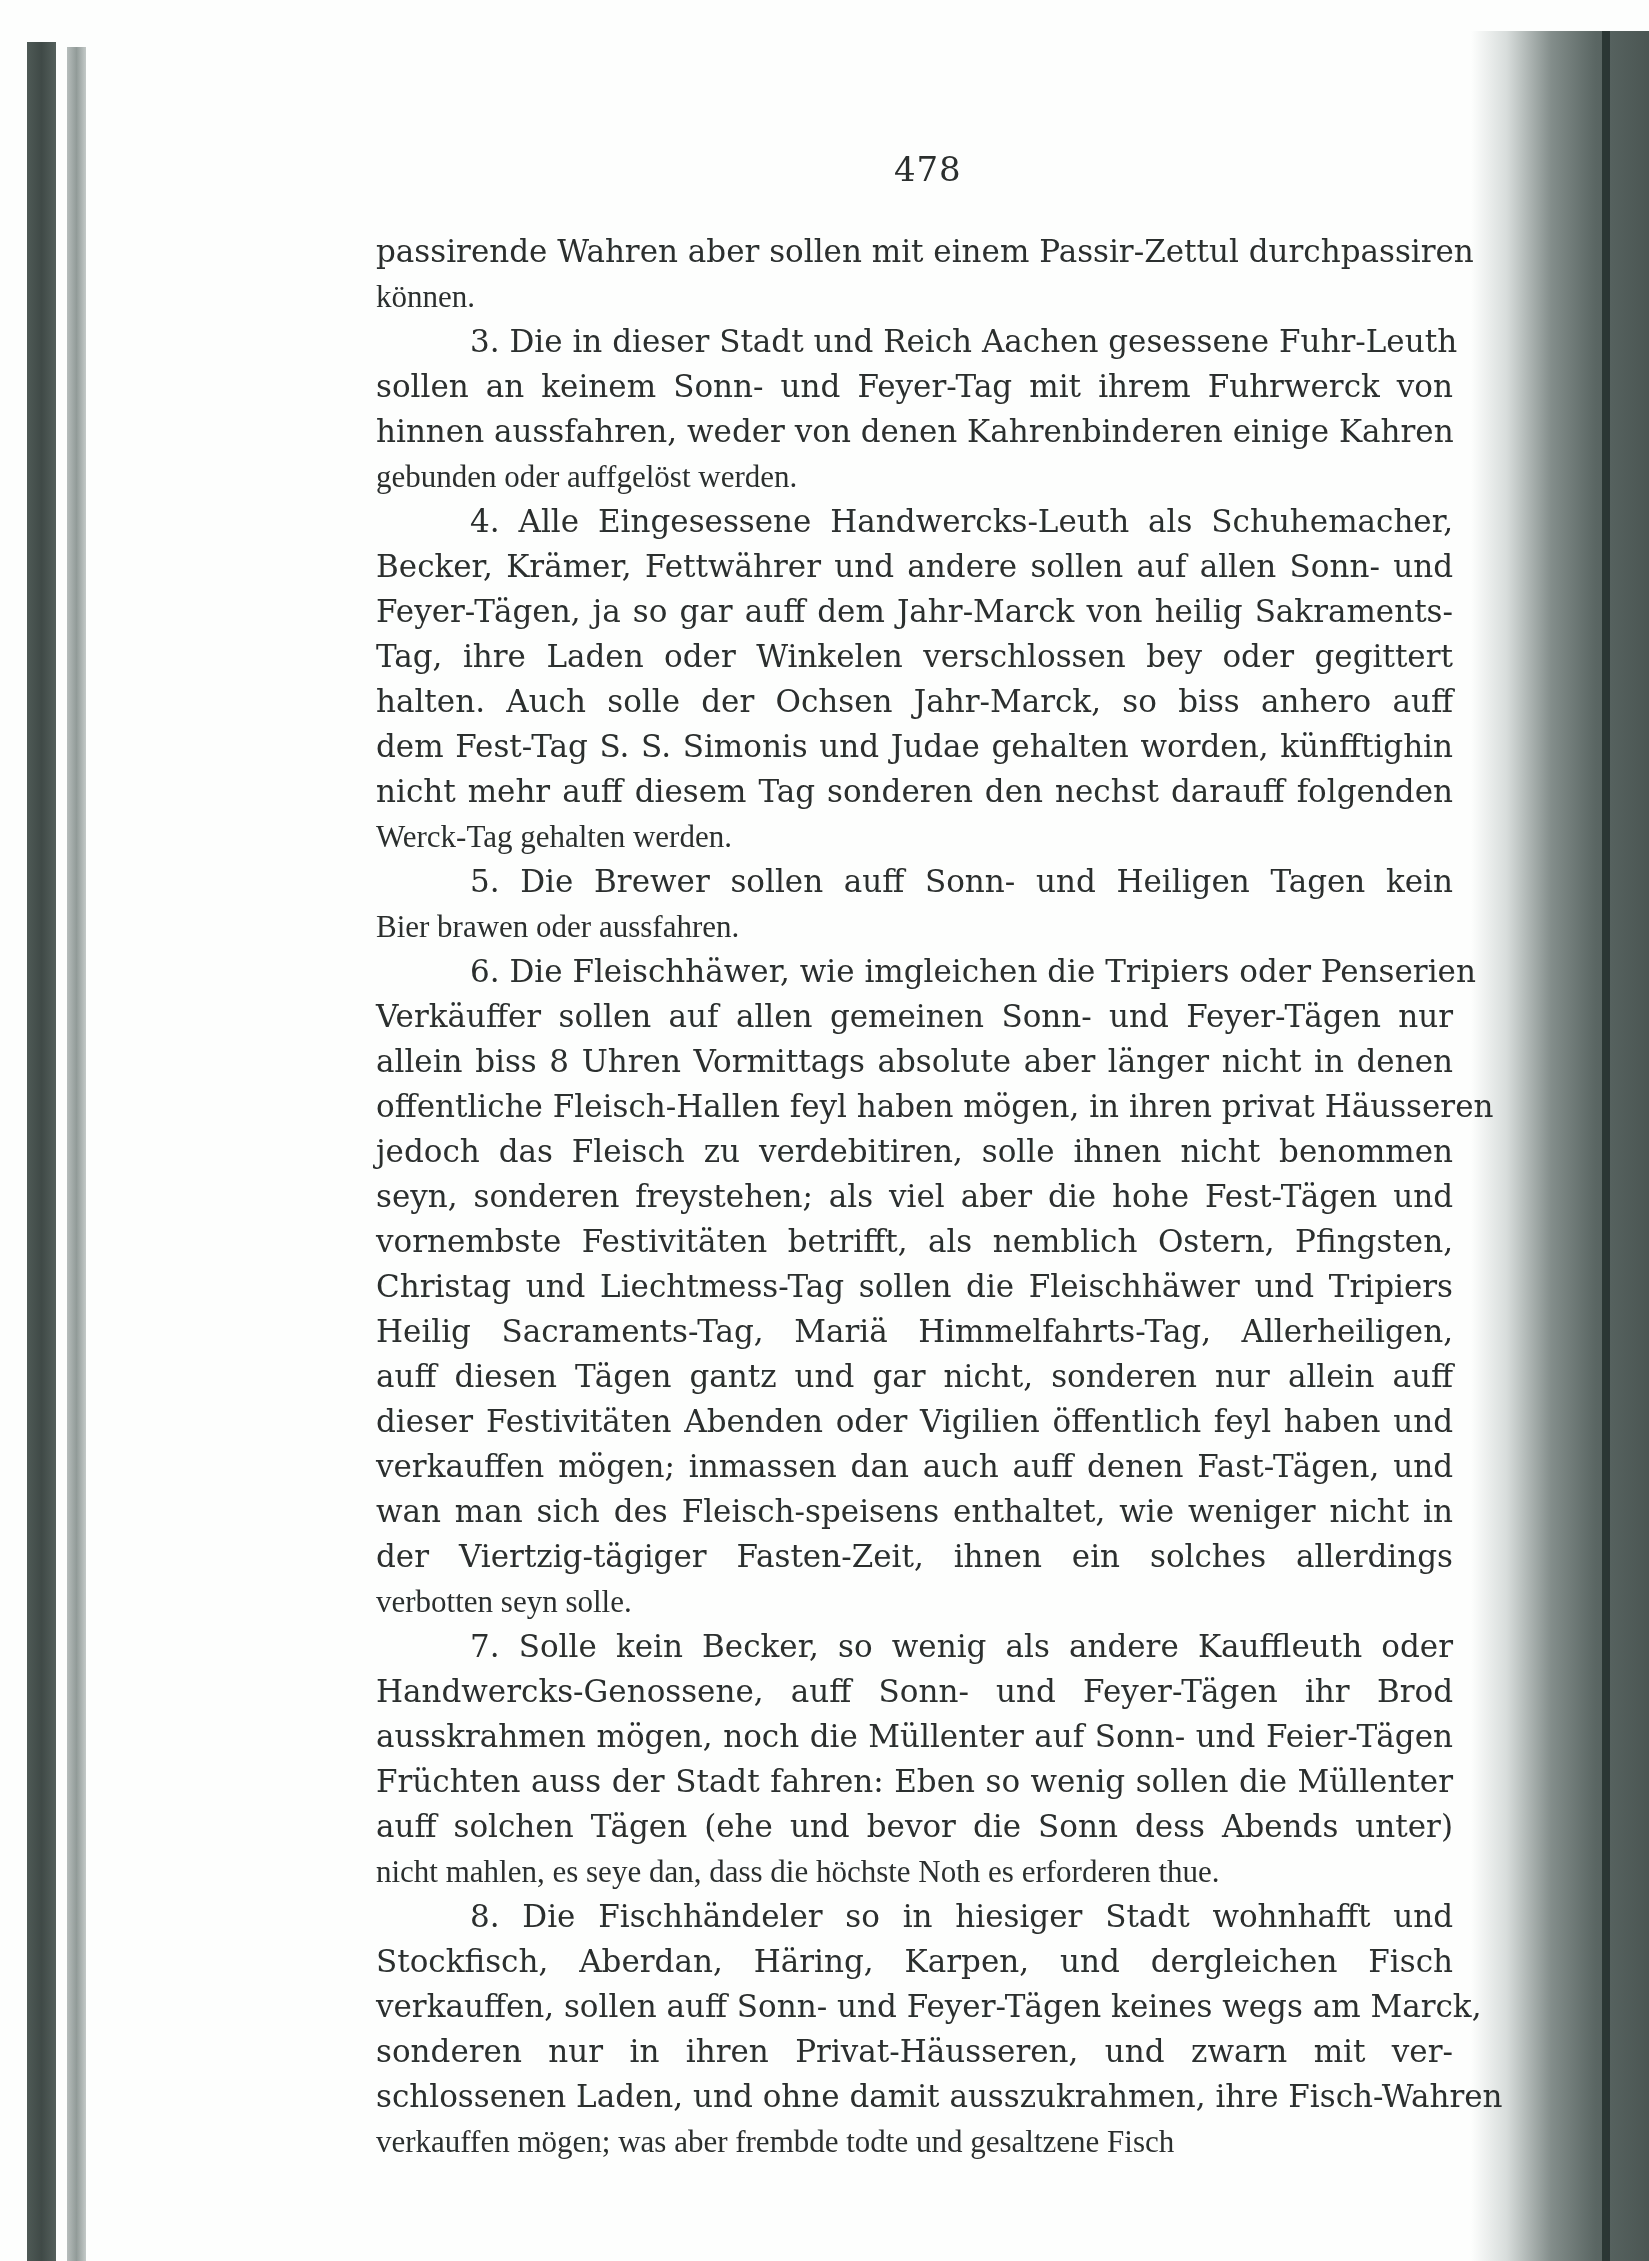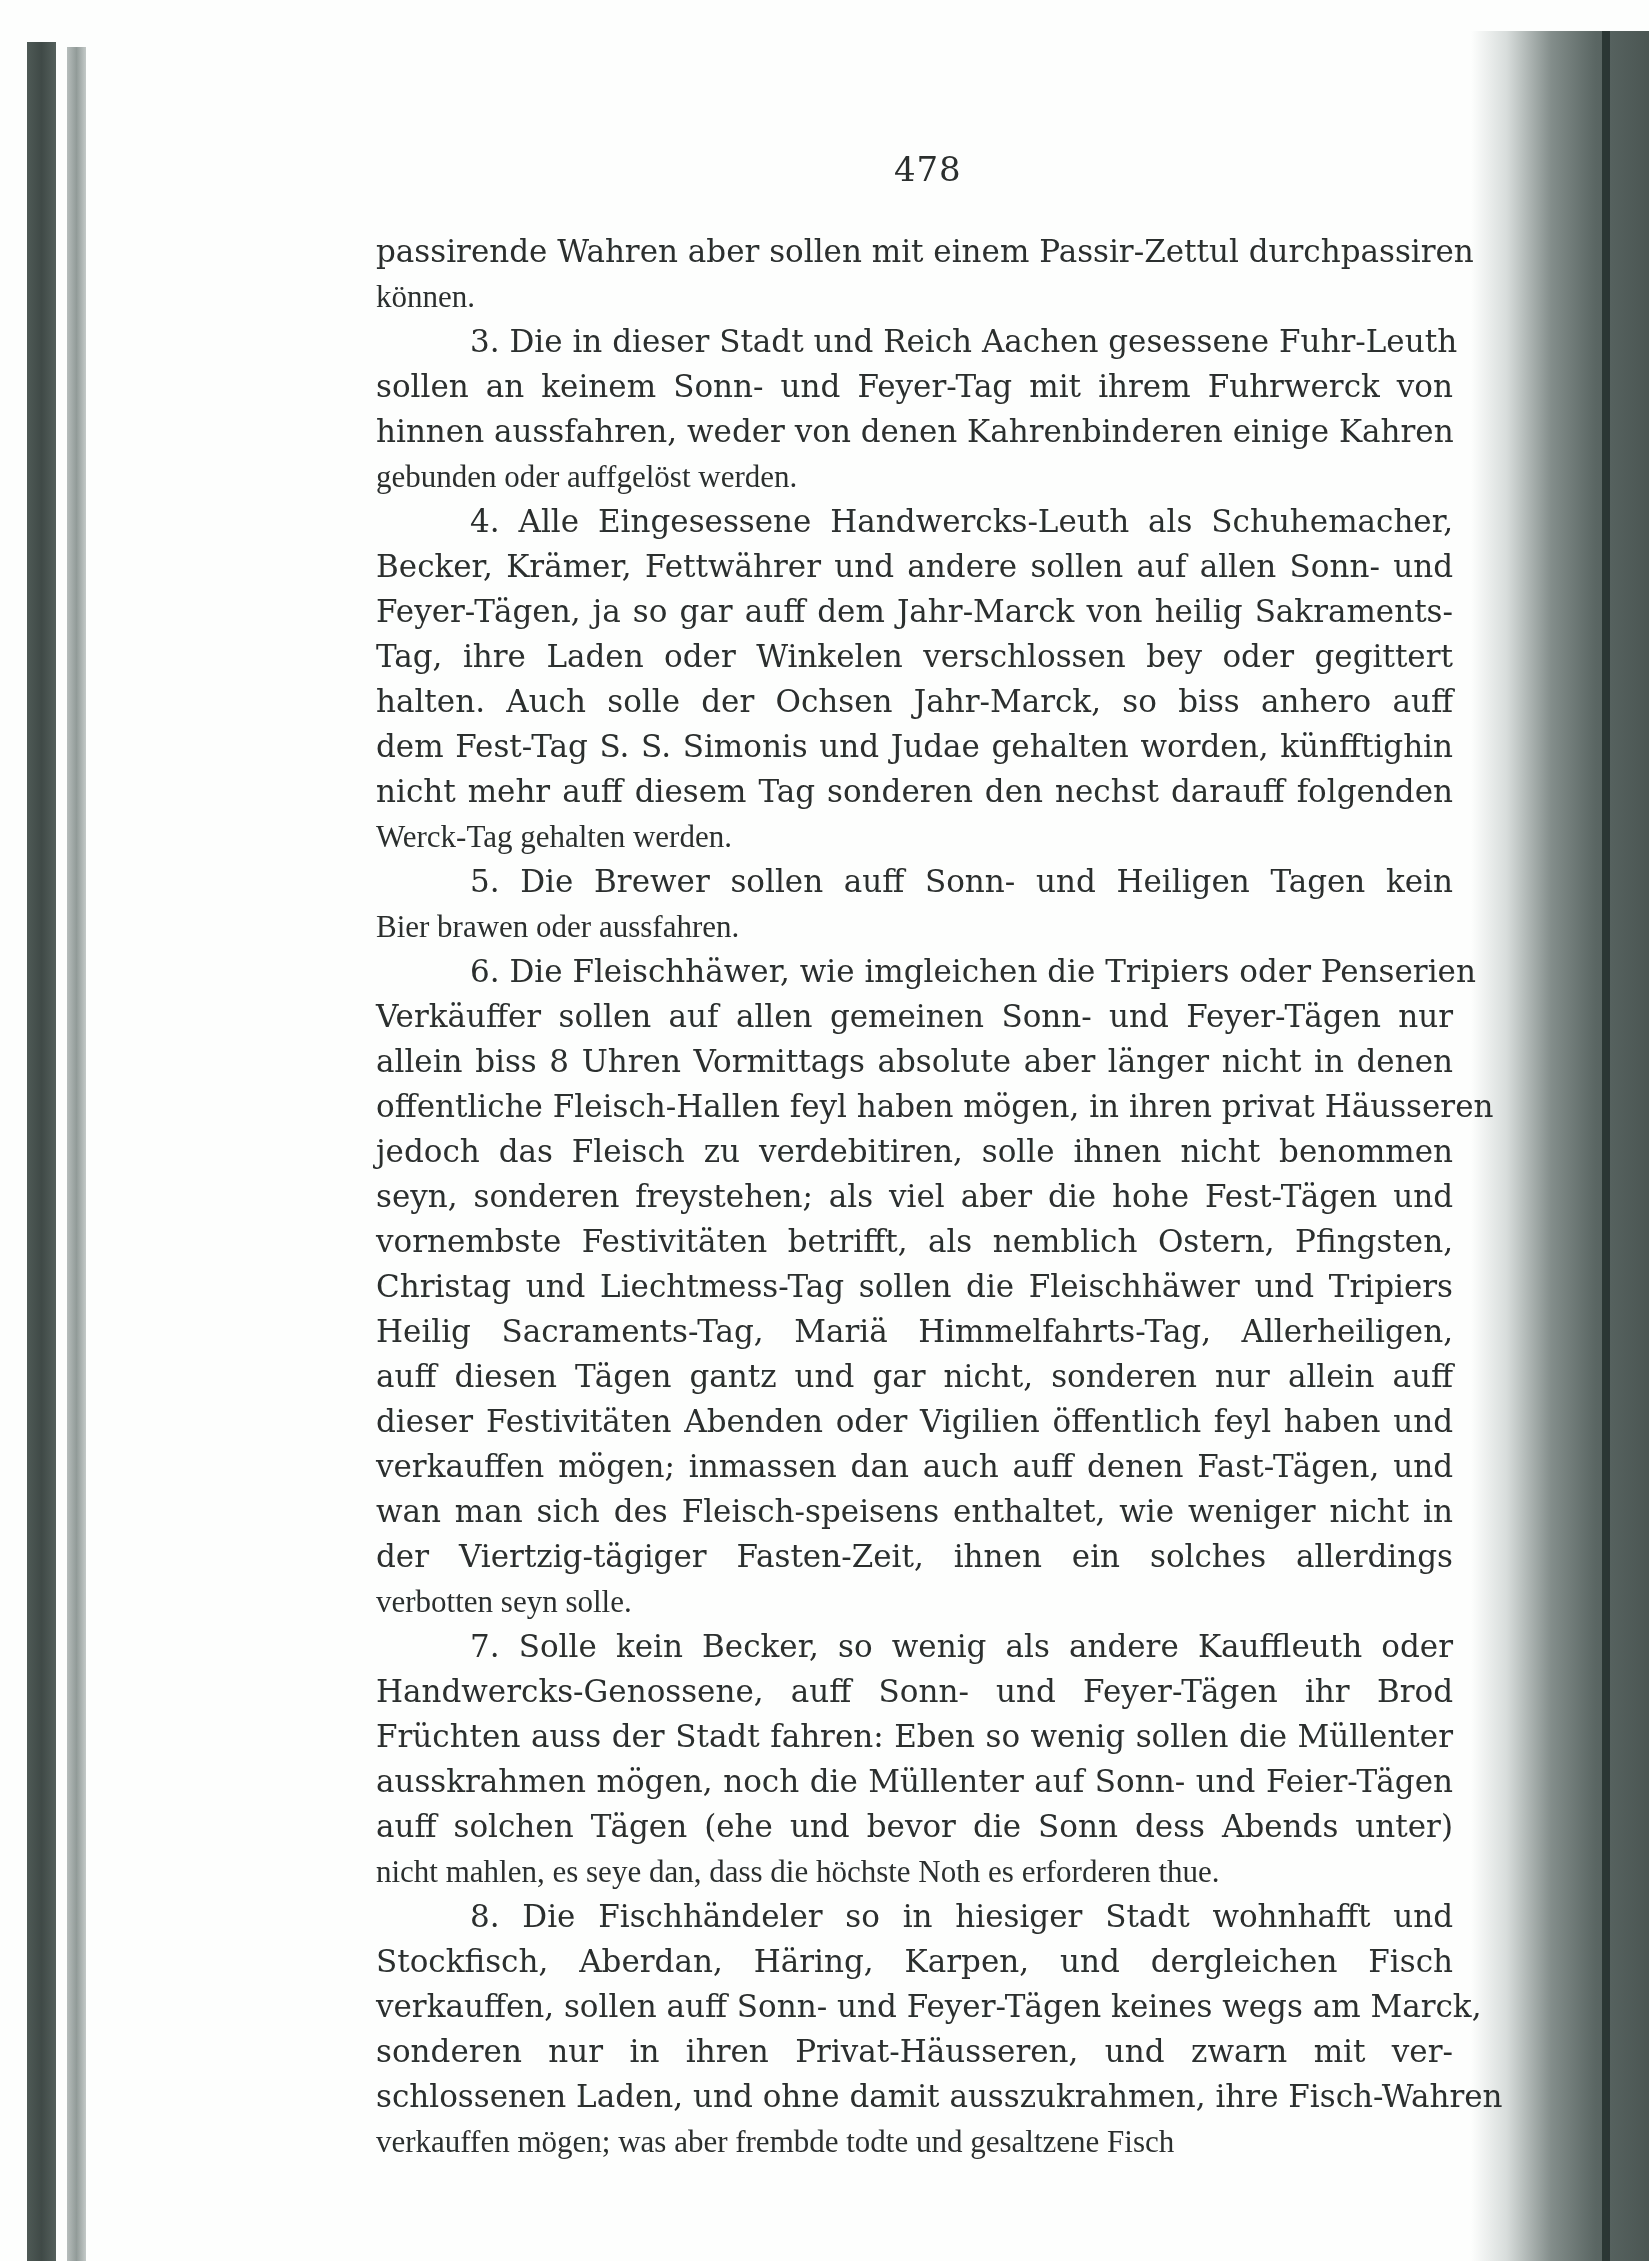--- a/index.html
+++ b/index.html
@@ -141,22 +141,22 @@
         <span class="line">auff diesen Tägen gantz und gar nicht, sonderen nur allein auff</span>
         <span class="line">dieser Festivitäten Abenden oder Vigilien öffentlich feyl haben und</span>
         <span class="line">verkauffen mögen; inmassen dan auch auff denen Fast-Tägen, und</span>
         <span class="line">wan man sich des Fleisch-speisens enthaltet, wie weniger nicht in</span>
         <span class="line">der Viertzig-tägiger Fasten-Zeit, ihnen ein solches allerdings</span>
         <span class="line last">verbotten seyn solle.</span>
       </div>
     <div class="para">
         <span class="line indent">7. Solle kein Becker, so wenig als andere Kauffleuth oder</span>
         <span class="line">Handwercks-Genossene, auff Sonn- und Feyer-Tägen ihr Brod</span>
+        <span class="line">ausskrahmen mögen, noch die Müllenter auf Sonn- und Feier-Tägen</span>
         <span class="line">Früchten auss der Stadt fahren: Eben so wenig sollen die Müllenter</span>
-        <span class="line">ausskrahmen mögen, noch die Müllenter auf Sonn- und Feier-Tägen</span>
         <span class="line">auff solchen Tägen (ehe und bevor die Sonn dess Abends unter)</span>
         <span class="line last">nicht mahlen, es seye dan, dass die höchste Noth es erforderen thue.</span>
       </div>
     <div class="para">
         <span class="line indent">8. Die Fischhändeler so in hiesiger Stadt wohnhafft und</span>
         <span class="line">Stockfisch, Aberdan, Häring, Karpen, und dergleichen Fisch</span>
         <span class="line">verkauffen, sollen auff Sonn- und Feyer-Tägen keines wegs am Marck,</span>
         <span class="line">sonderen nur in ihren Privat-Häusseren, und zwarn mit ver-</span>
         <span class="line">schlossenen Laden, und ohne damit ausszukrahmen, ihre Fisch-Wahren</span>
         <span class="line last">verkauffen mögen; was aber frembde todte und gesaltzene Fisch</span>

